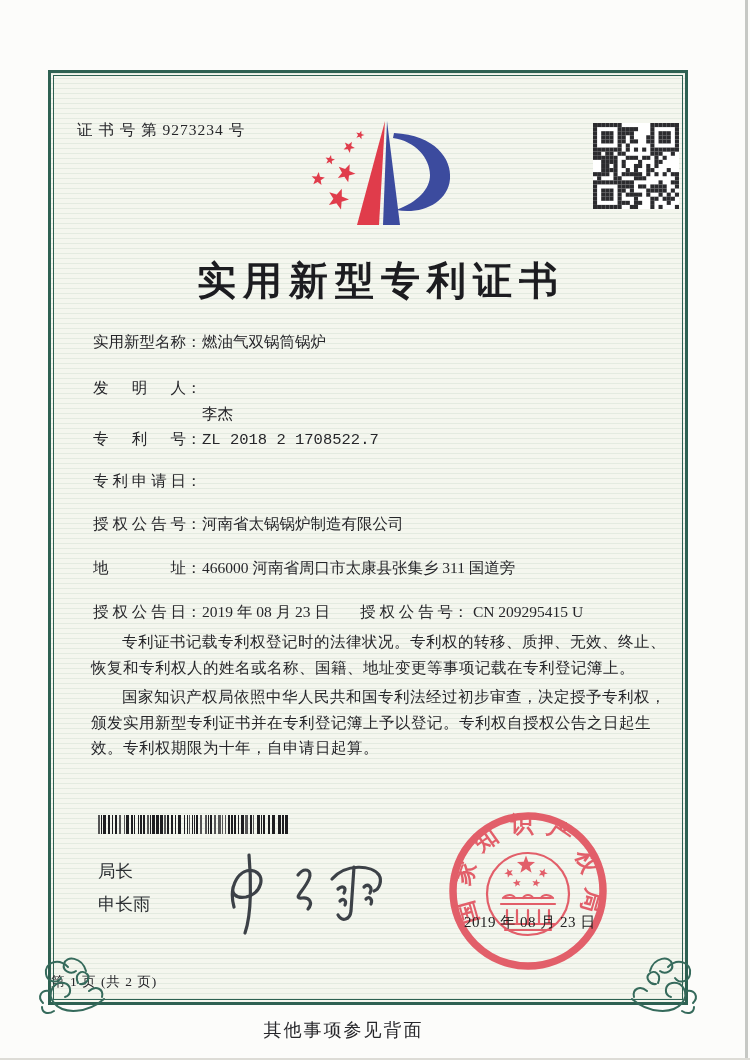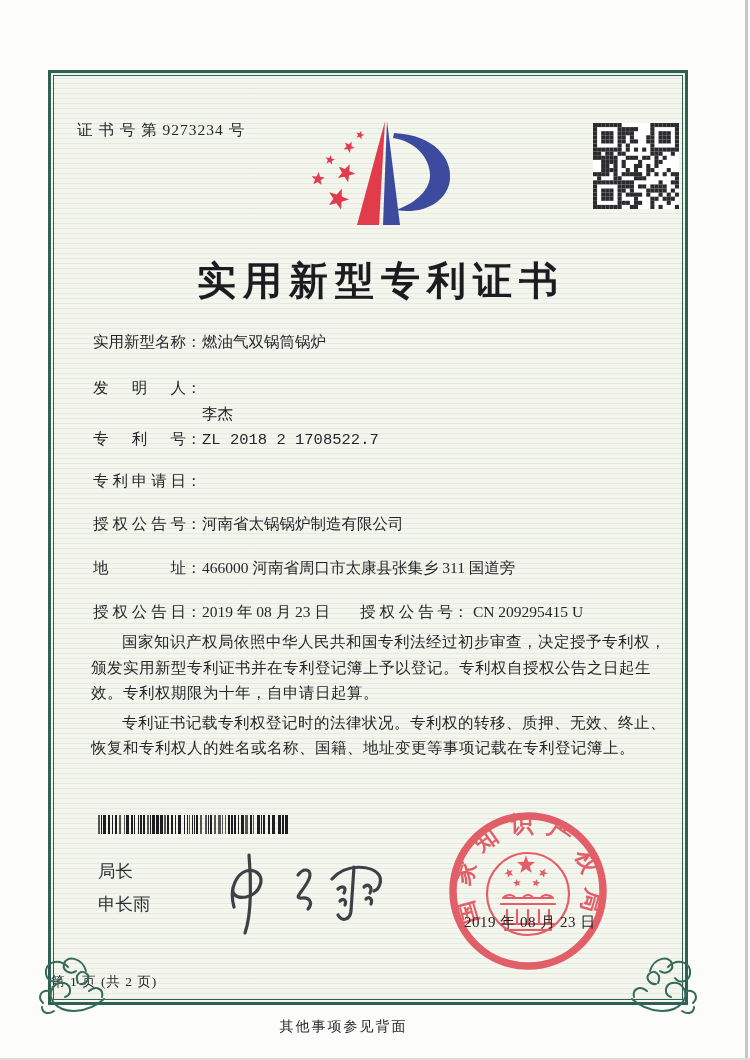--- a/index.html
+++ b/index.html
@@ -56,21 +56,21 @@
   .officer{position:absolute;left:47px;top:786px;font-family:"Liberation Sans","DejaVu Sans",sans-serif;font-size:17.5px;color:#2d3134;}
   .officer div{margin-bottom:9px;}
 
   .signature{position:absolute;left:163px;top:772px;width:190px;height:92px;}
 
   .seal{position:absolute;left:392px;top:733px;width:170px;height:170px;opacity:.9;}
   .seal-date{position:absolute;left:413px;top:840px;font-size:15px;color:#222;z-index:6;letter-spacing:.5px;}
 
   .page-num{position:absolute;left:0;top:900px;width:100%;font-size:13.5px;letter-spacing:1px;}
 
-  .back-note{position:absolute;left:0;top:1018px;width:687px;text-align:center;font-size:14px;letter-spacing:2px;}
+  .back-note{position:absolute;left:0;top:1018px;width:687px;text-align:center;font-size:18px;letter-spacing:2px;}
 </style>
 </head>
 <body>
 
 <div class="frame">
 
   <svg class="corner corner-bl" viewBox="0 0 72 72" fill="none" stroke="#356a5b" stroke-width="2" stroke-linecap="round">
     <path d="M70,52 C54,66 30,68 20,56 C12,46 20,34 30,36 C38,38 38,48 31,50"></path>
     <path d="M34,20 C24,10 10,16 12,27 C13,35 23,37 27,31"></path>
     <path d="M52,24 C48,10 32,8 30,17 C28,24 37,28 42,24"></path>
@@ -383,22 +383,22 @@
         <span class="colon">：</span>
       <span class="value">2019 年 08 月 23 日</span>
       <span class="pair2">
         <span class="lt">授权公告号</span><span class="colon">：</span>
         <span class="value">CN 209295415 U</span>
       </span>
     </div>
   </div>
 
   <div class="paragraphs">
+    <p>专利证书记载专利权登记时的法律状况。专利权的转移、质押、无效、终止、恢复和专利权人的姓名或名称、国籍、地址变更等事项记载在专利登记簿上。</p>
     <p>国家知识产权局依照中华人民共和国专利法经过初步审查，决定授予专利权，颁发实用新型专利证书并在专利登记簿上予以登记。专利权自授权公告之日起生效。专利权期限为十年，自申请日起算。</p>
-    <p>专利证书记载专利权登记时的法律状况。专利权的转移、质押、无效、终止、恢复和专利权人的姓名或名称、国籍、地址变更等事项记载在专利登记簿上。</p>
   </div>
 
   <svg class="barcode" viewBox="0 0 190 19" preserveAspectRatio="none" id="barcode-svg">
       <rect x="0" y="0" width="2" height="19" fill="#555"></rect>
       <rect x="3" y="0" width="1" height="19" fill="#1d1d20"></rect>
       <rect x="5" y="0" width="3" height="19" fill="#1d1d20"></rect>
       <rect x="10" y="0" width="2" height="19" fill="#1d1d20"></rect>
       <rect x="14" y="0" width="1" height="19" fill="#1d1d20"></rect>
       <rect x="17" y="0" width="2" height="19" fill="#1d1d20"></rect>
       <rect x="21" y="0" width="2" height="19" fill="#555"></rect>

